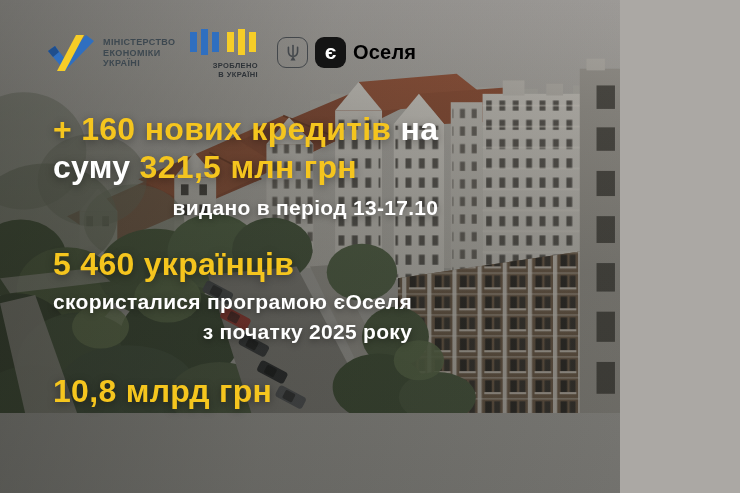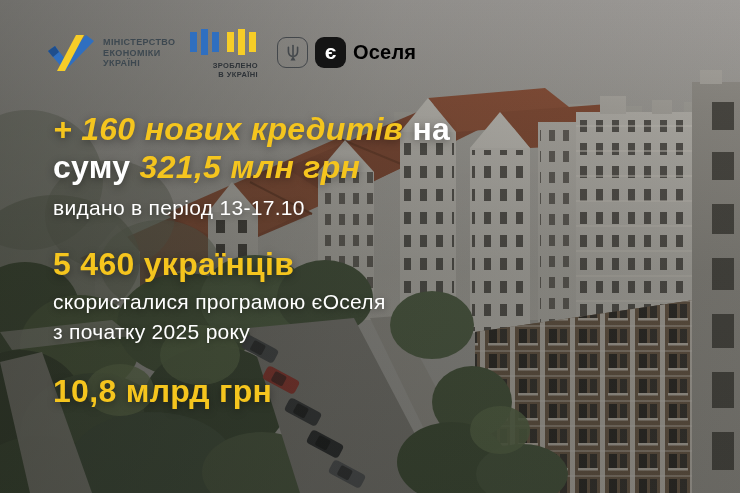--- a/index.html
+++ b/index.html
@@ -6,42 +6,42 @@
     --accent-yellow:#F5C51E;
     --text-white:#FFFFFF;
     --flag-blue:#2F6FC0;
     --flag-yellow:#F6CD27;
     --ministry-text:#3D4850;
     --brand-black:#141414;
   }
   *{margin:0;padding:0;box-sizing:border-box;}
   html,body{width:740px;height:493px;overflow:hidden;}
   body{font-family:"Liberation Sans","DejaVu Sans",sans-serif;position:relative;background:#aba8a4;}
-  .stage{position:absolute;inset:0;width:740px;height:493px;overflow:hidden;}
+  .stage{position:absolute;inset:0;width:620px;height:493px;overflow:hidden;}
   .bg{position:absolute;inset:0;}
   .overlay-v{position:absolute;inset:0;
     background:linear-gradient(to bottom, rgba(110,110,106,0) 0%, rgba(35,38,32,0.16) 22%, rgba(30,33,28,0.30) 55%, rgba(24,27,23,0.36) 100%);}
   .overlay-h{position:absolute;inset:0;
     background:linear-gradient(100deg, rgba(22,24,19,0.38) 0%, rgba(22,24,19,0.16) 48%, rgba(22,24,19,0.04) 100%);}
   
   .header{position:absolute;left:0;top:0;width:740px;height:95px;}
   .ministry{position:absolute;left:48px;top:35px;display:flex;align-items:center;gap:9px;}
   .ministry-text{font-size:9px;line-height:10.5px;font-weight:bold;letter-spacing:.4px;color:var(--ministry-text);}
   .miu{position:absolute;left:190px;top:29px;width:68px;text-align:right;}
   .miu-text{margin-top:3px;font-size:7.5px;line-height:8.5px;font-weight:bold;letter-spacing:.4px;color:#2E3338;}
   .eoselia{position:absolute;left:277px;top:37px;display:flex;align-items:center;gap:7px;}
   .tryzub-box{width:31px;height:31px;border:1.8px solid #43474B;border-radius:9px;display:flex;align-items:center;justify-content:center;}
   .e-badge{width:31px;height:31px;border-radius:9px;background:var(--brand-black);color:#fff;display:flex;align-items:center;justify-content:center;font-size:21px;font-weight:bold;padding-bottom:2px;}
   .eoselia-name{font-size:20px;font-weight:bold;color:#000000;letter-spacing:.2px;}
   
   .stats{position:absolute;left:53px;top:0;width:640px;color:#fff;}
   .headline{font-size:32px;line-height:38px;font-weight:bold;letter-spacing:.3px;text-shadow:0 2px 8px rgba(0,0,0,.40);}
-  .headline .y{color:var(--accent-yellow);font-style:italic;}
+  .headline .y{color:var(--accent-yellow);}
   .headline .w{color:var(--text-white);}
-  .subline{font-size:21px;line-height:30px;font-weight:normal;color:var(--text-white);letter-spacing:.3px;text-shadow:0 2px 6px rgba(0,0,0,.40);}
+  .subline{font-size:21px;line-height:30px;font-weight:bold;color:var(--text-white);letter-spacing:.3px;text-shadow:0 2px 6px rgba(0,0,0,.40);text-align:right;}
   .stat1{position:absolute;left:0;top:110px;}
   .stat1 .subline{margin-top:7px;}
   .stat2{position:absolute;left:0;top:245px;}
   .stat2 .subline{margin-top:4px;}
   .stat3{position:absolute;left:0;top:372px;}
   .stat3 .subline{margin-top:9px;}
 </style>
 </head>
 <body>
 

